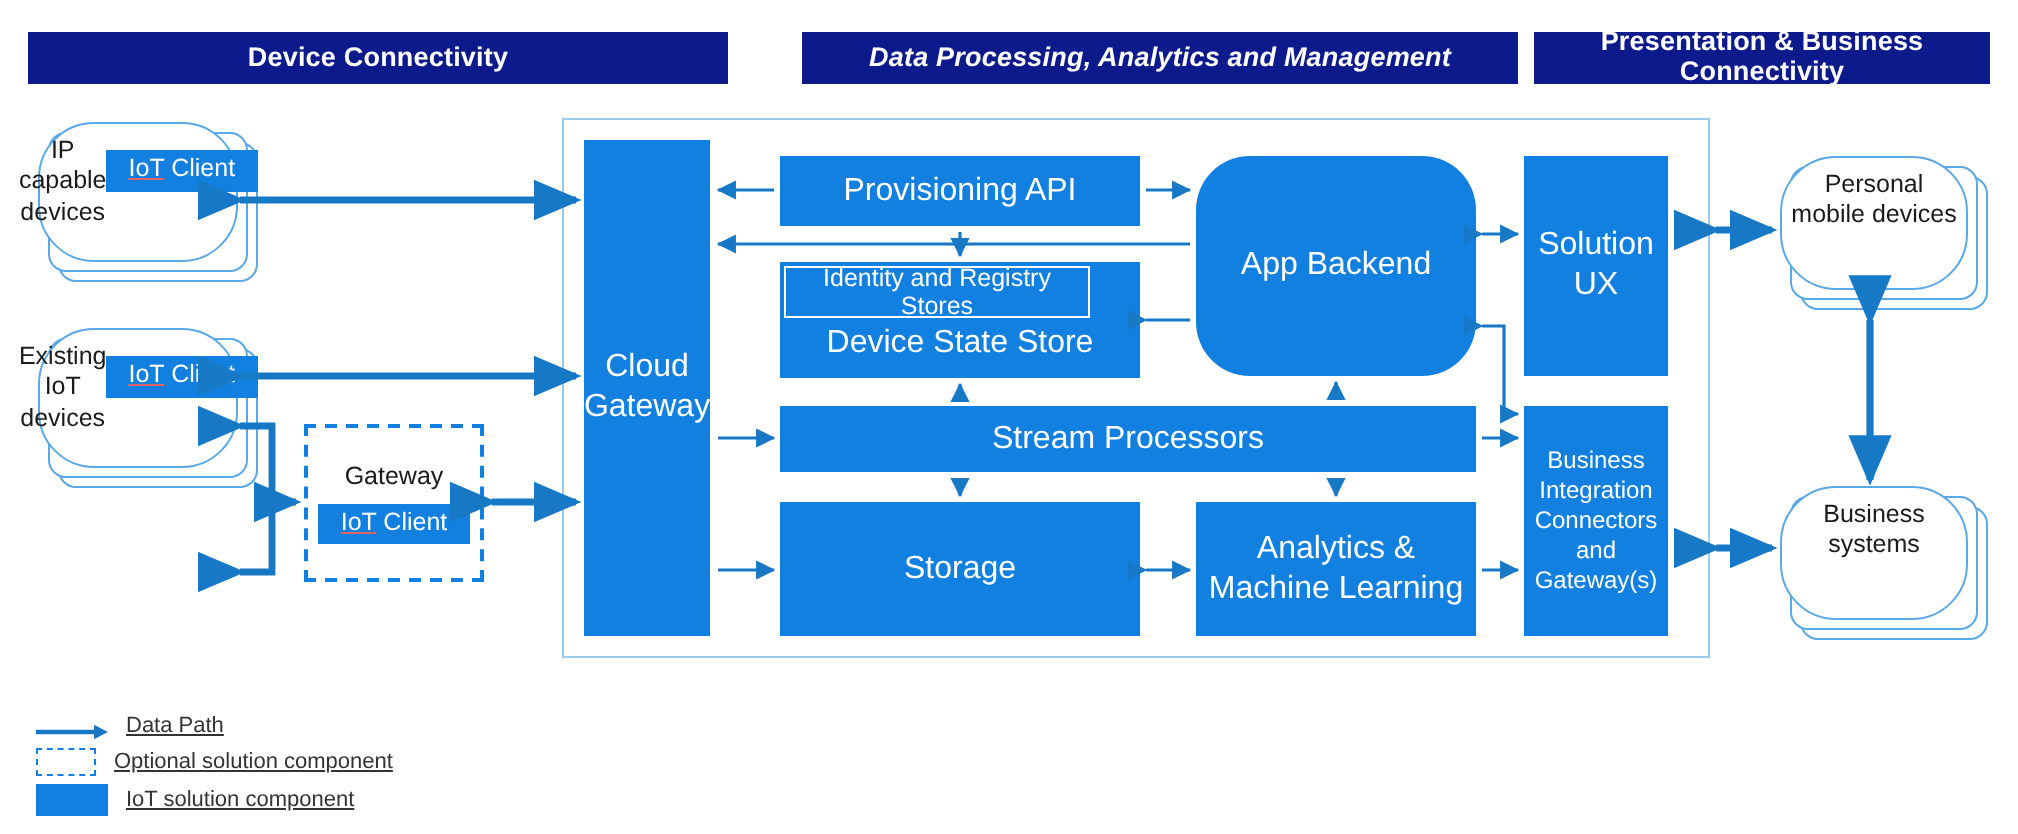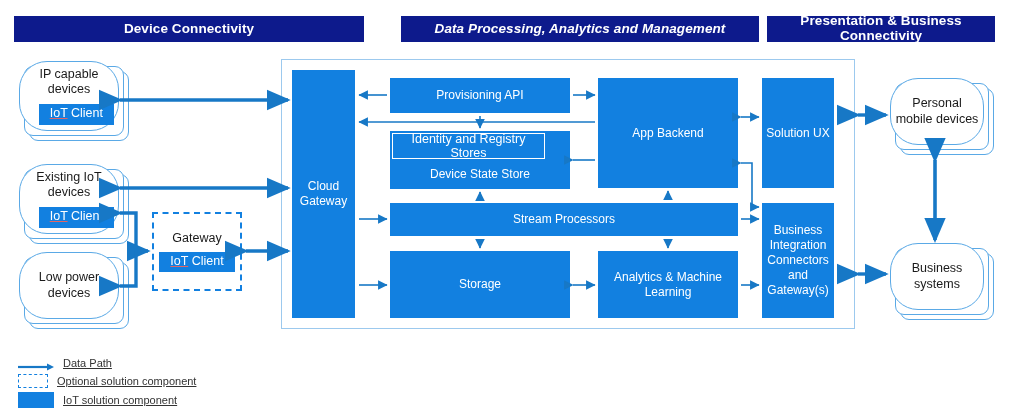--- a/index.html
+++ b/index.html
@@ -37,22 +37,22 @@
     border:1.6px solid #5aa9e6;
     border-radius:9px;
     background:#ffffff;
     box-sizing:border-box;
   }
   .stack .sheet.s3{left:10px;top:10px;}
   .stack .sheet.s2{left:5px;top:5px;}
   .stack .sheet.s1{left:0;top:0;}
   .stack .face{
     position:absolute;left:0;top:0;
-    display:flex;flex-direction:column;
-    align-items:flex-end;justify-content:center;
+    display:flex;flex-direction:row;
+    align-items:flex-start;justify-content:center;
     box-sizing:border-box;
     padding:6px 4px;
     border-radius:28px;
   }
   .dev-label{
     font-size:12.5px;color:#1a1a1a;text-align:center;line-height:1.22;
   }
 
   
   .chip{
@@ -85,21 +85,21 @@
   }
 
   
   .blk{
     position:absolute;
     background:#1280e0;
     color:#ffffff;
     box-sizing:border-box;
     display:flex;align-items:center;justify-content:center;
     text-align:center;
-    font-size:12px;
+    font-size:16px;
     line-height:1.25;
     padding:2px 4px;
   }
   .blk.sm{font-size:12px;}
   .inner-outline{
     position:absolute;
     border:1.4px solid #ffffff;
     box-sizing:border-box;
     display:flex;align-items:center;justify-content:center;
     color:#ffffff;font-size:12.5px;text-align:center;
@@ -144,27 +144,20 @@
 
   <div class="stack" style="left:19px;top:164px;width:112px;height:80px;">
     <div class="sheet s3" style="width:100px;height:70px;"></div>
     <div class="sheet s2" style="width:100px;height:70px;"></div>
     <div class="sheet s1 face" style="width:100px;height:70px;">
       <div class="dev-label">Existing IoT devices</div>
       <div class="chip"><u>IoT</u><span> Client</span></div>
     </div>
   </div>
 
-  <div class="stack" style="left:19px;top:252px;width:112px;height:78px;">
-    <div class="sheet s3" style="width:100px;height:67px;"></div>
-    <div class="sheet s2" style="width:100px;height:67px;"></div>
-    <div class="sheet s1 face" style="width:100px;height:67px;">
-      <div class="dev-label">Low power devices</div>
-    </div>
-  </div>
 
   <div class="dashed-box" style="left:152px;top:212px;width:90px;height:79px;">
     <div class="dashed-title">Gateway</div>
     <div class="chip"><u>IoT</u><span> Client</span></div>
   </div>
 
   <div class="container-outline" style="left:281px;top:59px;width:574px;height:270px;"></div>
 
   <div class="blk" style="left:292px;top:70px;width:63px;height:248px;">
     <span>Cloud Gateway</span>
@@ -174,21 +167,21 @@
     <span>Provisioning API</span>
   </div>
 
   <div class="blk" style="left:390px;top:131px;width:180px;height:58px;align-items:flex-end;padding-bottom:7px;">
     <span>Device State Store</span>
   </div>
   <div class="inner-outline" style="left:392px;top:133px;width:153px;height:26px;">
     <span>Identity and Registry Stores</span>
   </div>
 
-  <div class="blk" style="left:598px;top:78px;width:140px;height:110px;">
+  <div class="blk" style="left:598px;top:78px;width:140px;height:110px;border-radius:27px;">
     <span>App Backend</span>
   </div>
 
   <div class="blk" style="left:390px;top:203px;width:348px;height:33px;">
     <span>Stream Processors</span>
   </div>
 
   <div class="blk" style="left:390px;top:251px;width:180px;height:67px;">
     <span>Storage</span>
   </div>

